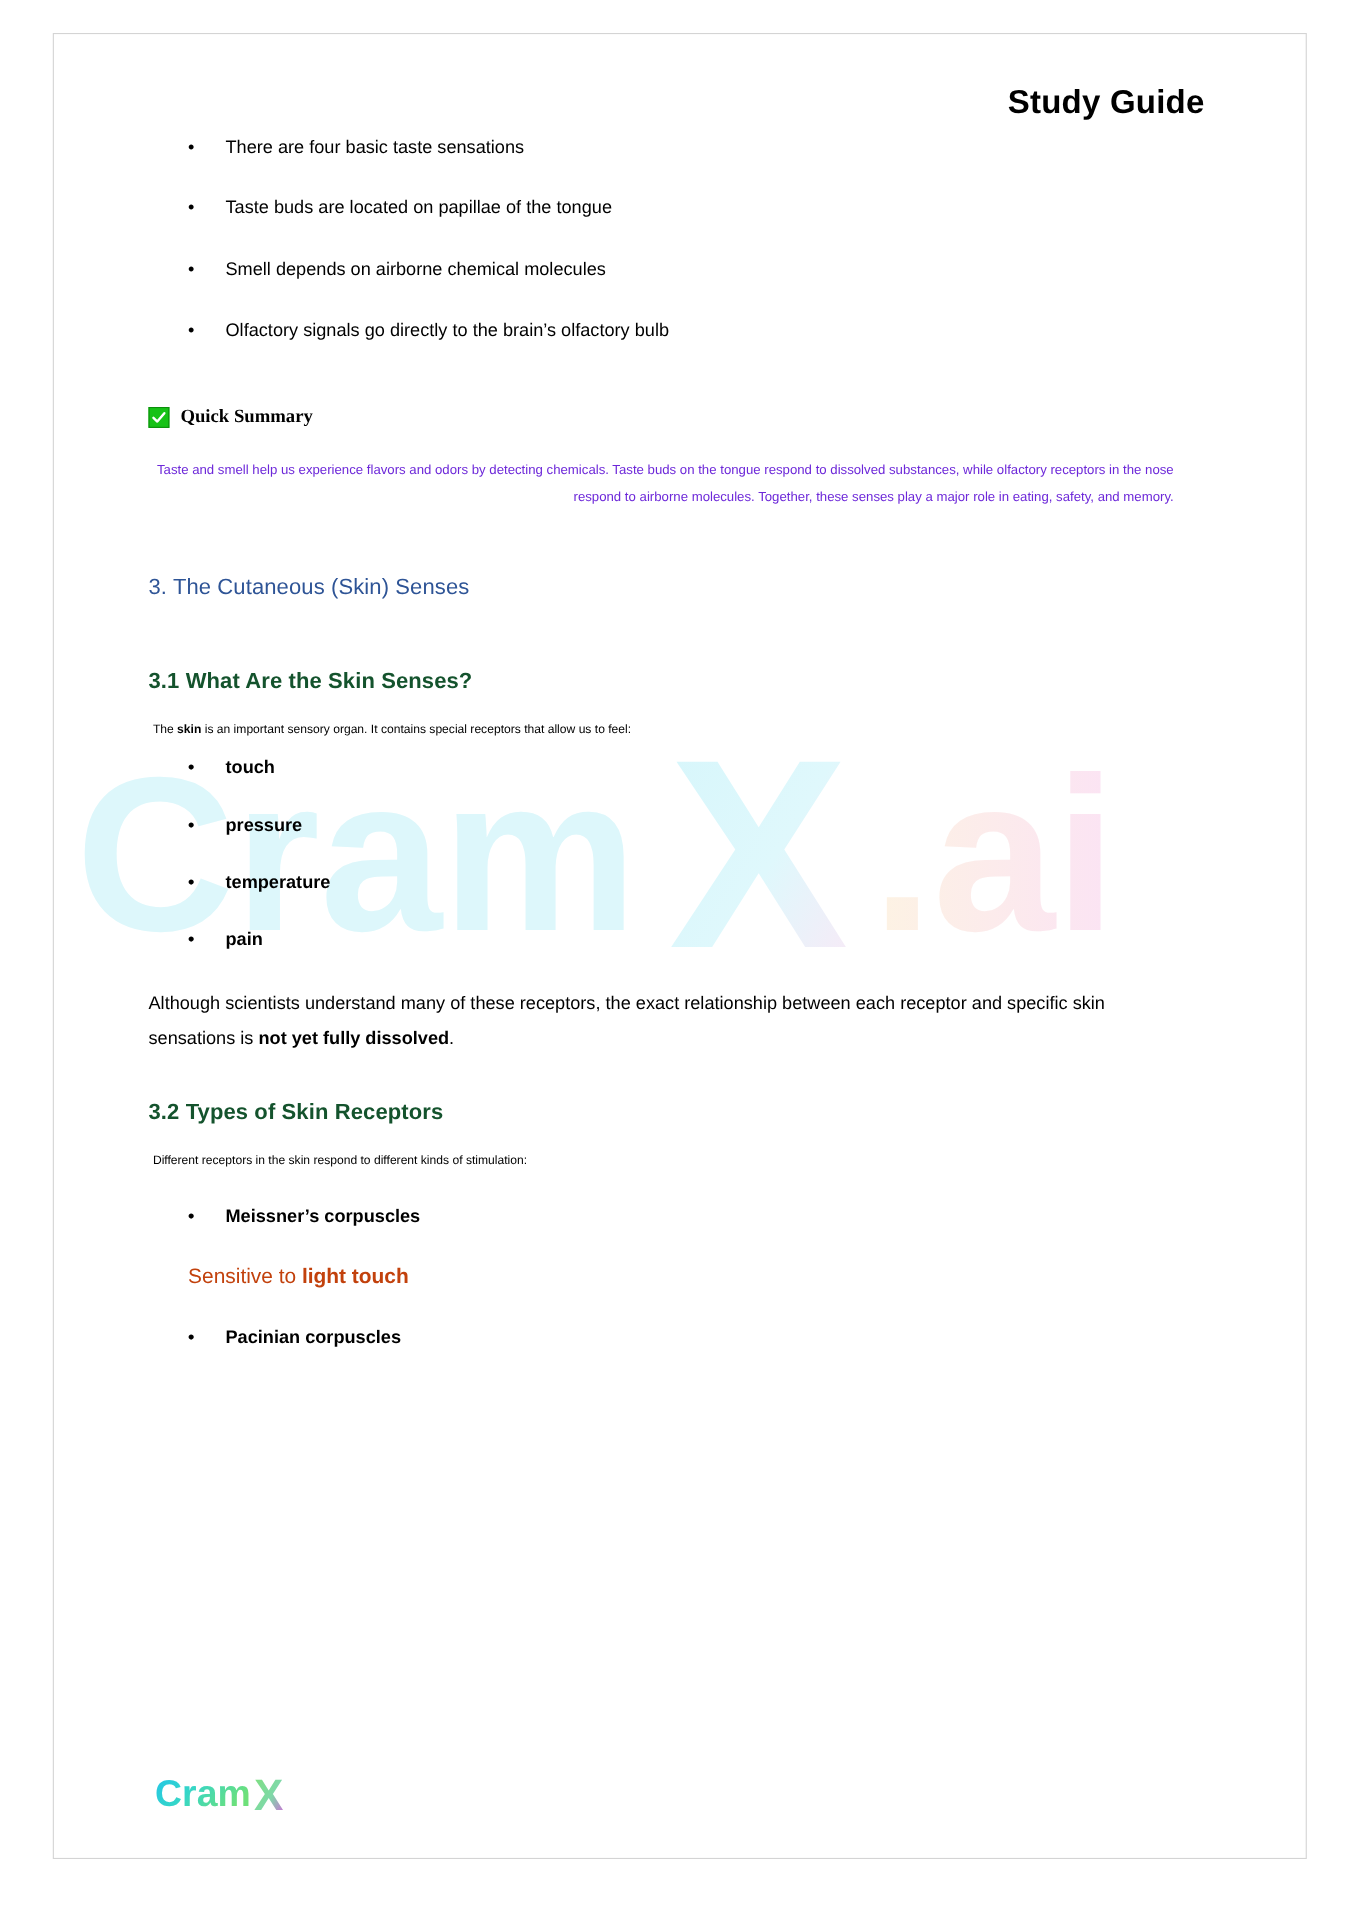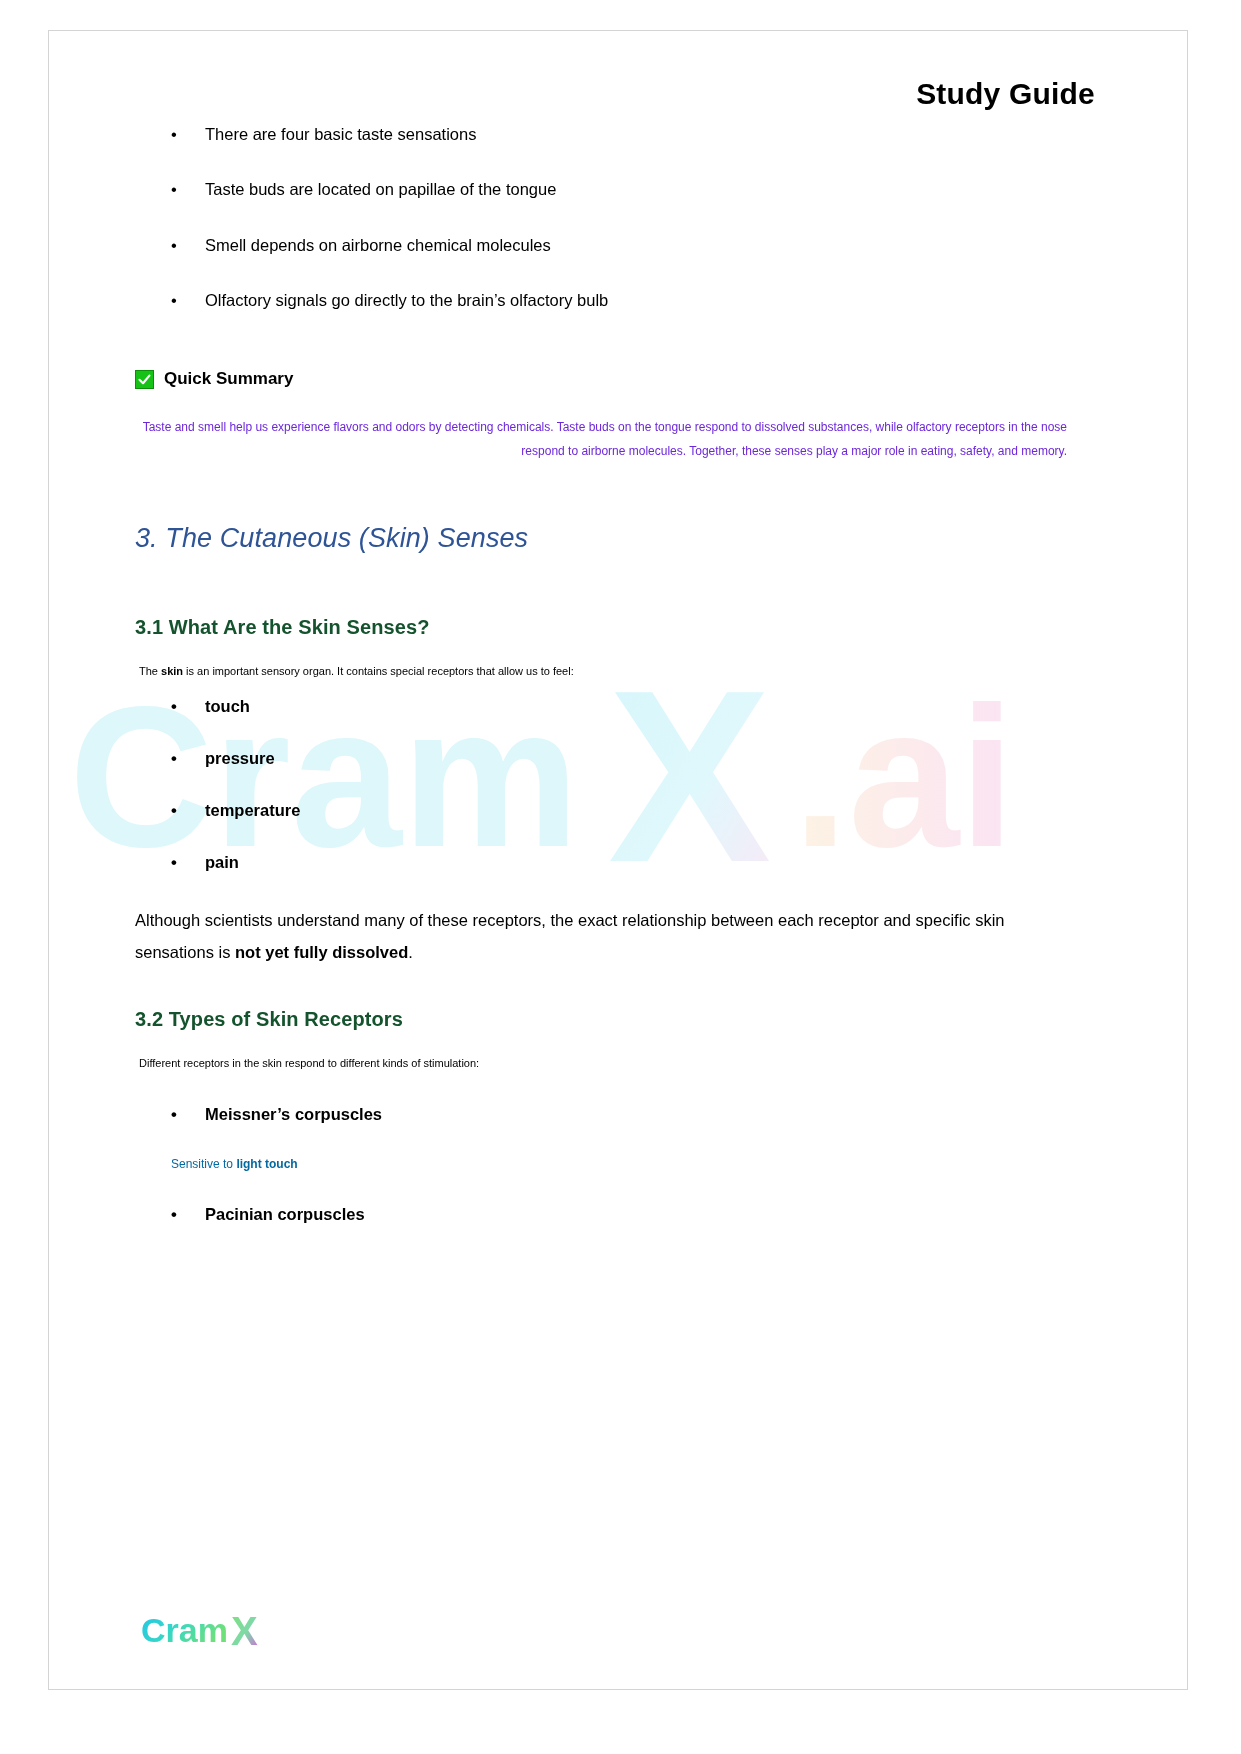--- a/index.html
+++ b/index.html
@@ -94,20 +94,21 @@
   ul.tight li { margin-bottom: 30px; }
   .spacer-sm { height: 16px; }
 
   
   .quick-summary-head {
     display: flex;
     align-items: center;
     gap: 10px;
     margin-top: 58px;
     margin-bottom: 26px;
+    font-family: Liberation Serif, serif;
   }
   .check-box {
     width: 19px;
     height: 19px;
     background: #17C217;
     border: 1px solid #0b8f0b;
     box-sizing: border-box;
     position: relative;
     flex: 0 0 auto;
   }
@@ -131,34 +132,33 @@
     line-height: 1.95;
     margin: 0;
   }
   p.lead {
     font-size: 11px;
     color: #000000;
     line-height: 1.6;
     margin: 0 0 14px 4px;
   }
   p.sub-note {
-    font-size: 12px;
-    color: #0369a1;
+    font-size: 19px;
+    color: #c2410c;
     line-height: 1.5;
     margin: 16px 0 30px 0;
     padding-left: 36px;
   }
 
   h2.section-head {
-    font-size: 27px;
+    font-size: 20px;
     font-weight: normal;
     color: #2E5496;
     margin: 60px 0 0 0;
     letter-spacing: 0.1px;
-    font-style: italic;
   }
   h3.sub-head {
     font-size: 20px;
     font-weight: bold;
     color: #14532d;
     margin: 62px 0 24px 0;
     letter-spacing: 0.1px;
   }
   h3.sub-head.tight-top { margin-top: 40px; }
 

